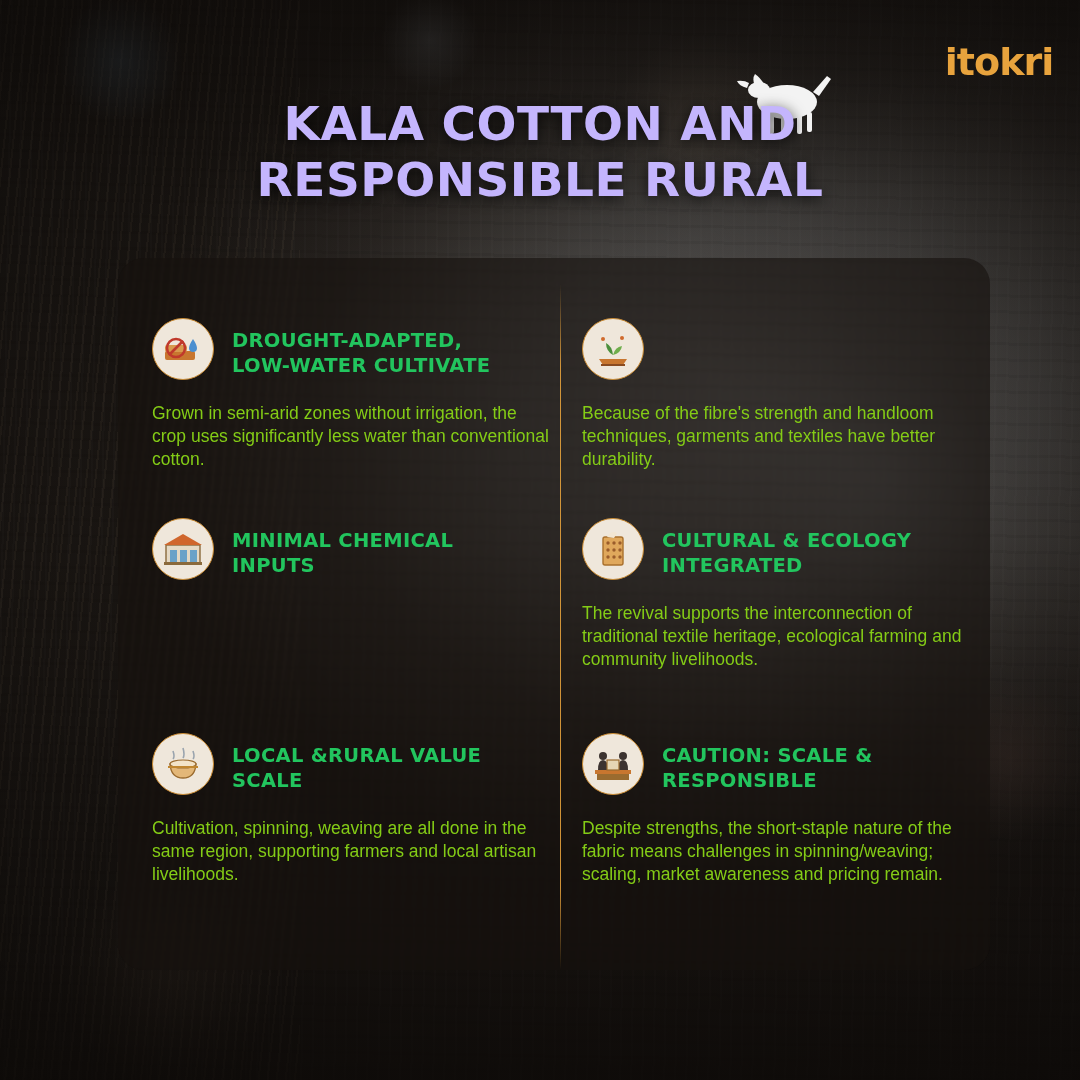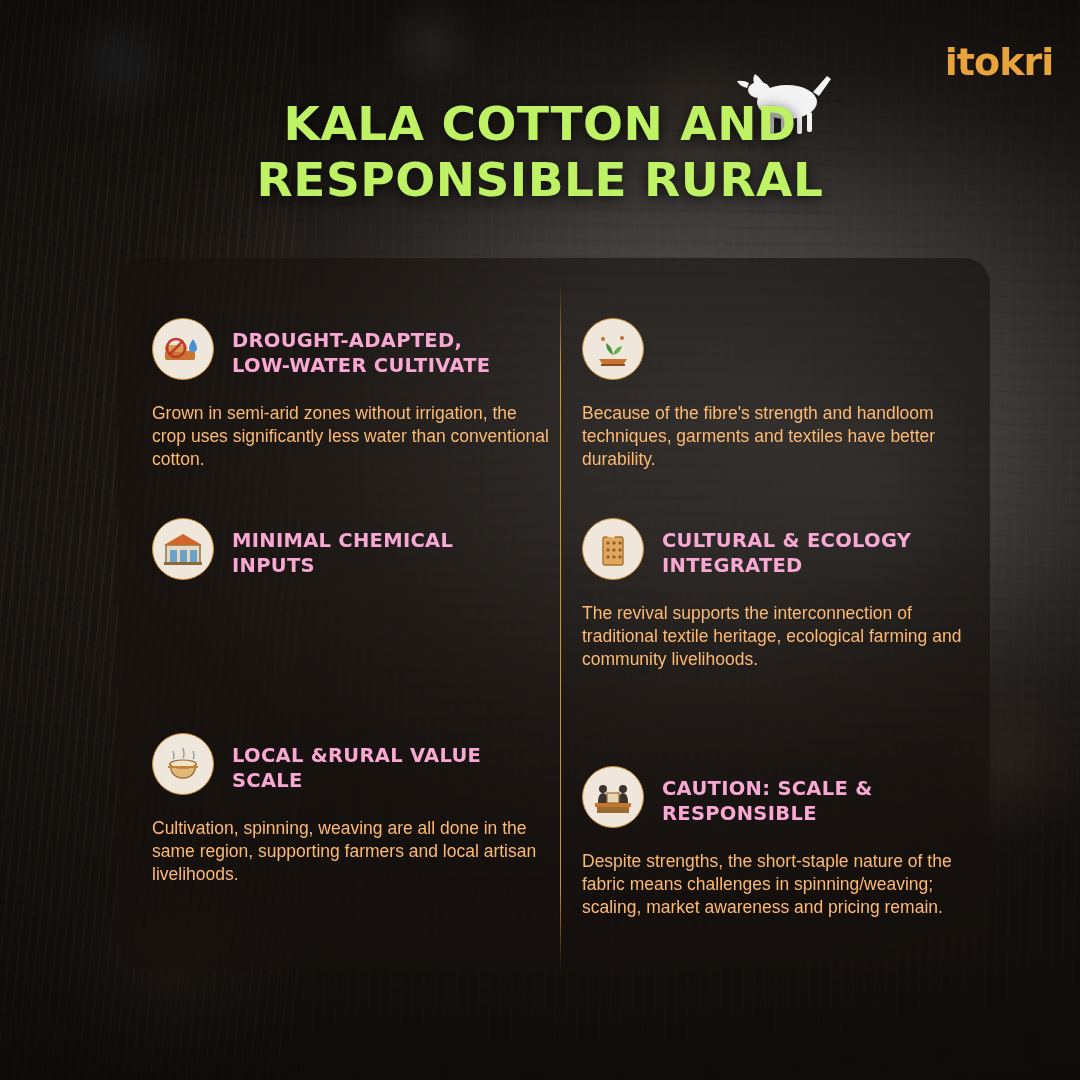--- a/index.html
+++ b/index.html
@@ -82,21 +82,21 @@
     letter-spacing: -1px;
     font-family: "DejaVu Sans", sans-serif;
   }
 
   .title {
     position: absolute;
     top: 96px;
     left: 0;
     width: 1080px;
     text-align: center;
-    color: #bef264;
+    color: #c4b5fd;
     font-size: 47px;
     line-height: 56px;
     font-weight: bold;
     letter-spacing: 0.5px;
     font-family: "DejaVu Sans", sans-serif;
     text-shadow: 0 3px 14px rgba(0,0,0,0.75);
   }
   .title-line { display: block; }
 
   .goat-mark {
@@ -143,31 +143,31 @@
     height: 60px;
     border-radius: 50%;
     border: 1.5px solid #c98a32;
     background: #efe7db;
     display: flex;
     align-items: center;
     justify-content: center;
     overflow: hidden;
   }
   .cell-title {
-    color: #f9a8d4;
+    color: #22c55e;
     font-size: 19.5px;
     line-height: 25px;
     font-weight: bold;
     letter-spacing: 0.3px;
     padding-top: 10px;
     font-family: "DejaVu Sans", sans-serif;
   }
   .cell-body {
     margin-top: 22px;
-    color: #fdba74;
+    color: #84cc16;
     font-size: 17.5px;
     line-height: 23px;
     font-family: "Liberation Sans", sans-serif;
   }
 
   .cell.left .cell-body { margin-left: 0px; }
 </style>
 </head>
 <body>
 
@@ -299,21 +299,21 @@
         </svg>
       </div>
       <div class="cell-title">
         <span>LOCAL &amp;RURAL VALUE</span><br>
         <span>SCALE</span>
       </div>
     </div>
     <div class="cell-body">Cultivation, spinning, weaving are all done in the same region, supporting farmers and local artisan livelihoods.</div>
   </div>
 
-  <div class="cell right" style="left:582px; top:766px;">
+  <div class="cell right" style="left:582px; top:733px;">
     <div class="cell-head">
       <div class="icon-circle">
         <svg viewBox="0 0 48 48" width="48" height="48">
           <rect x="6" y="30" width="36" height="4" fill="#c8762f"></rect>
           <g fill="#3c3330">
             <circle cx="14" cy="16" r="4"></circle>
             <path d="M9 30 q0 -10 5 -10 q5 0 5 10z"></path>
             <circle cx="34" cy="16" r="4"></circle>
             <path d="M29 30 q0 -10 5 -10 q5 0 5 10z"></path>
           </g>

